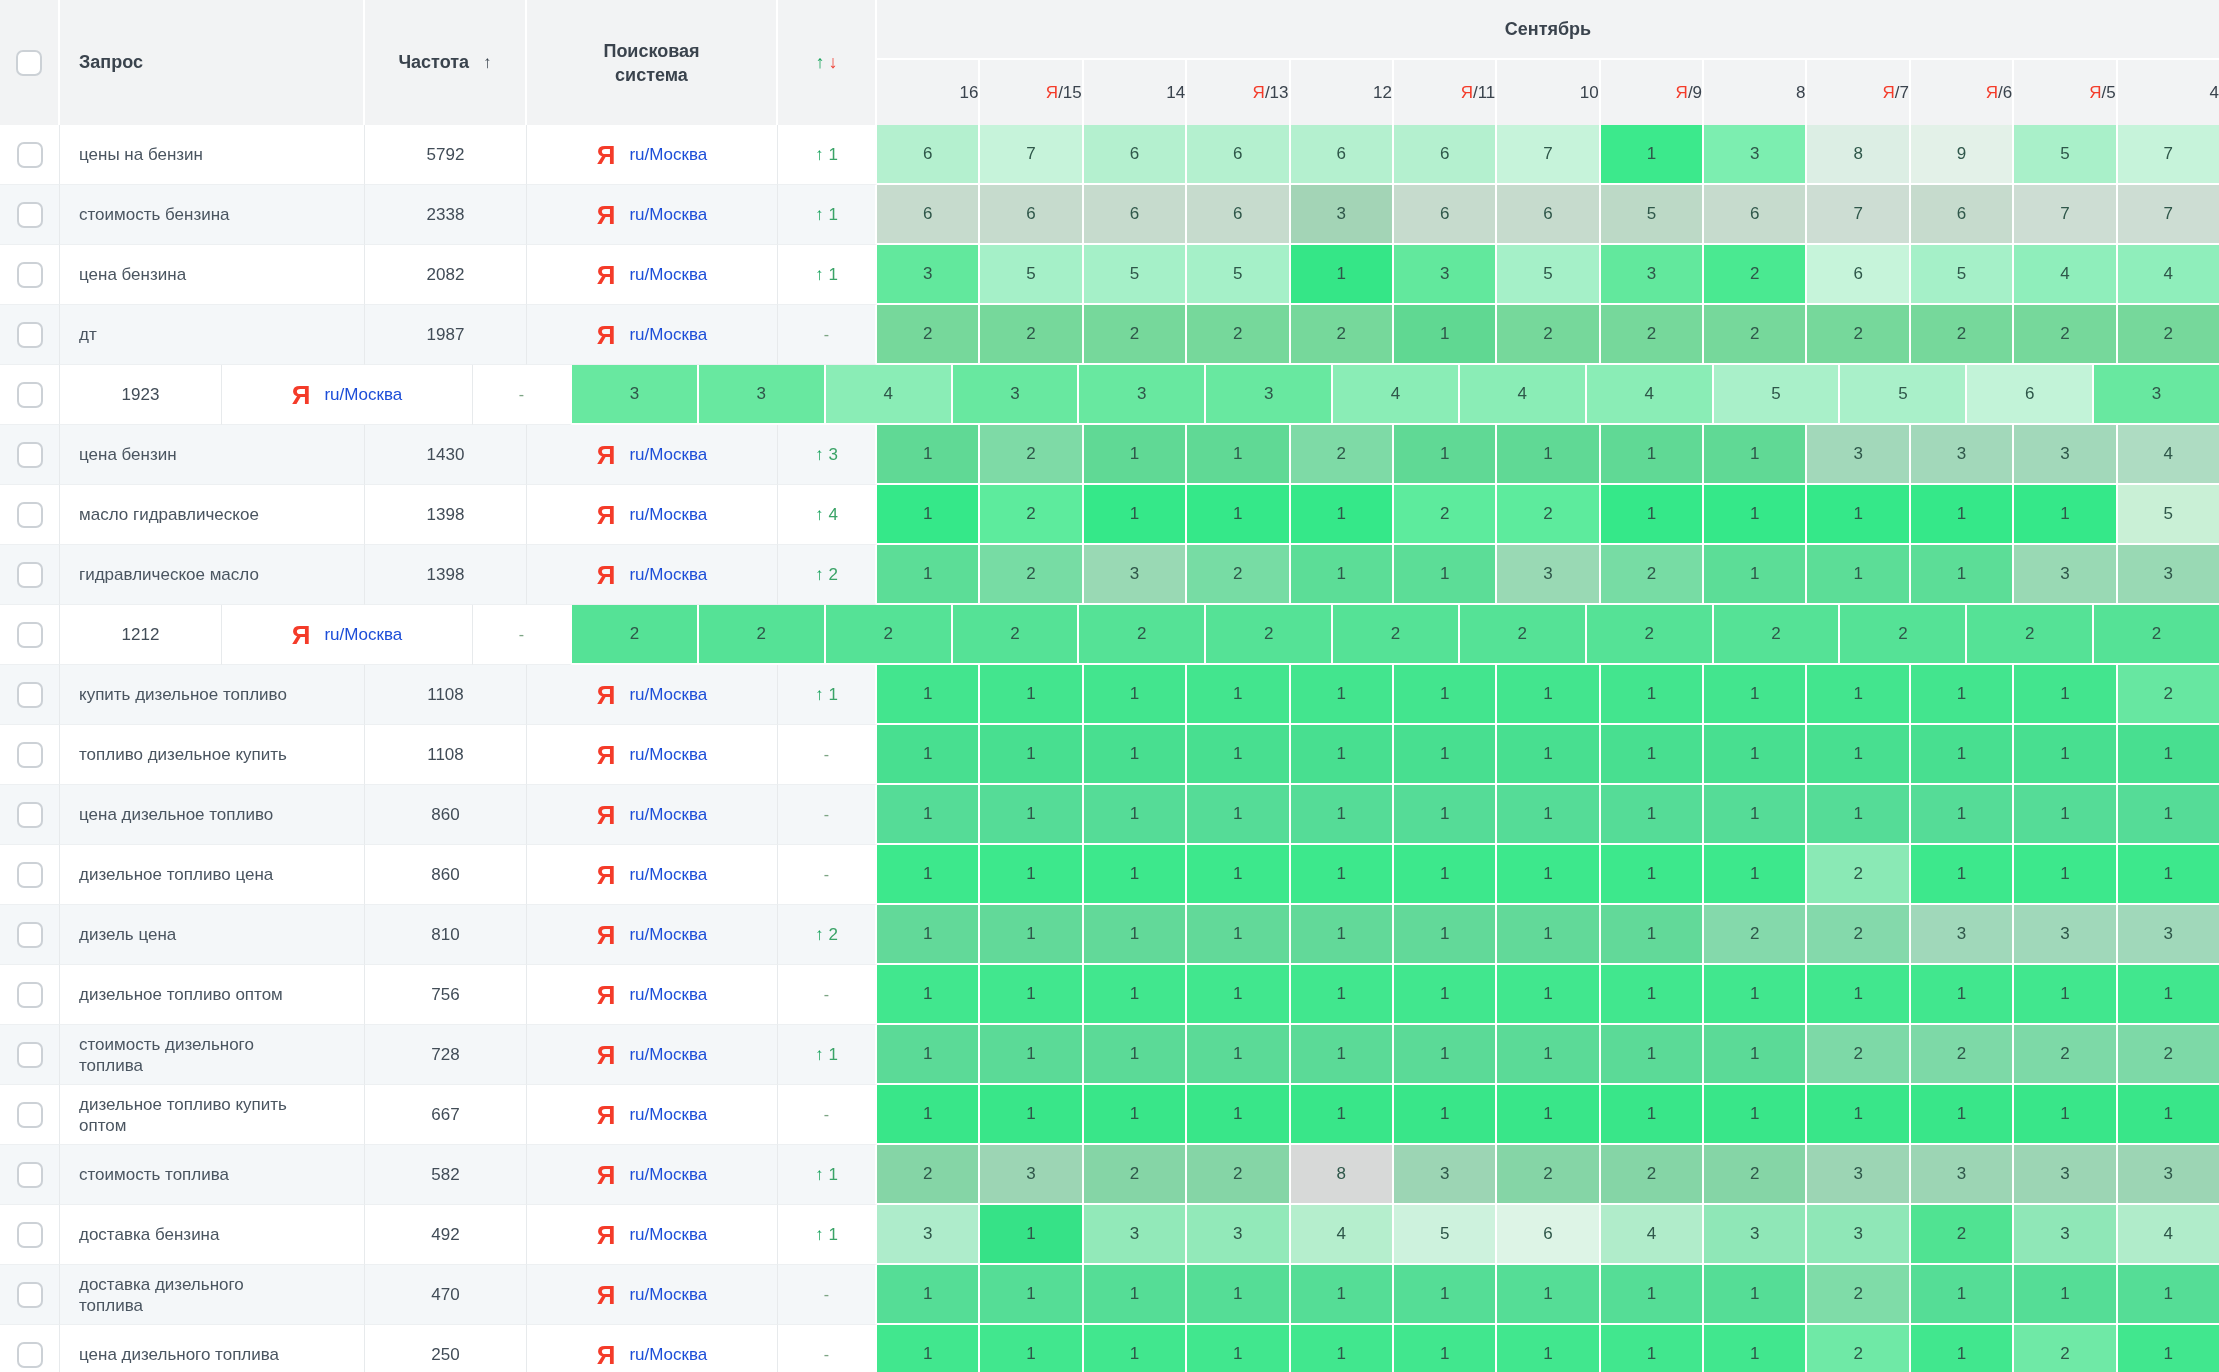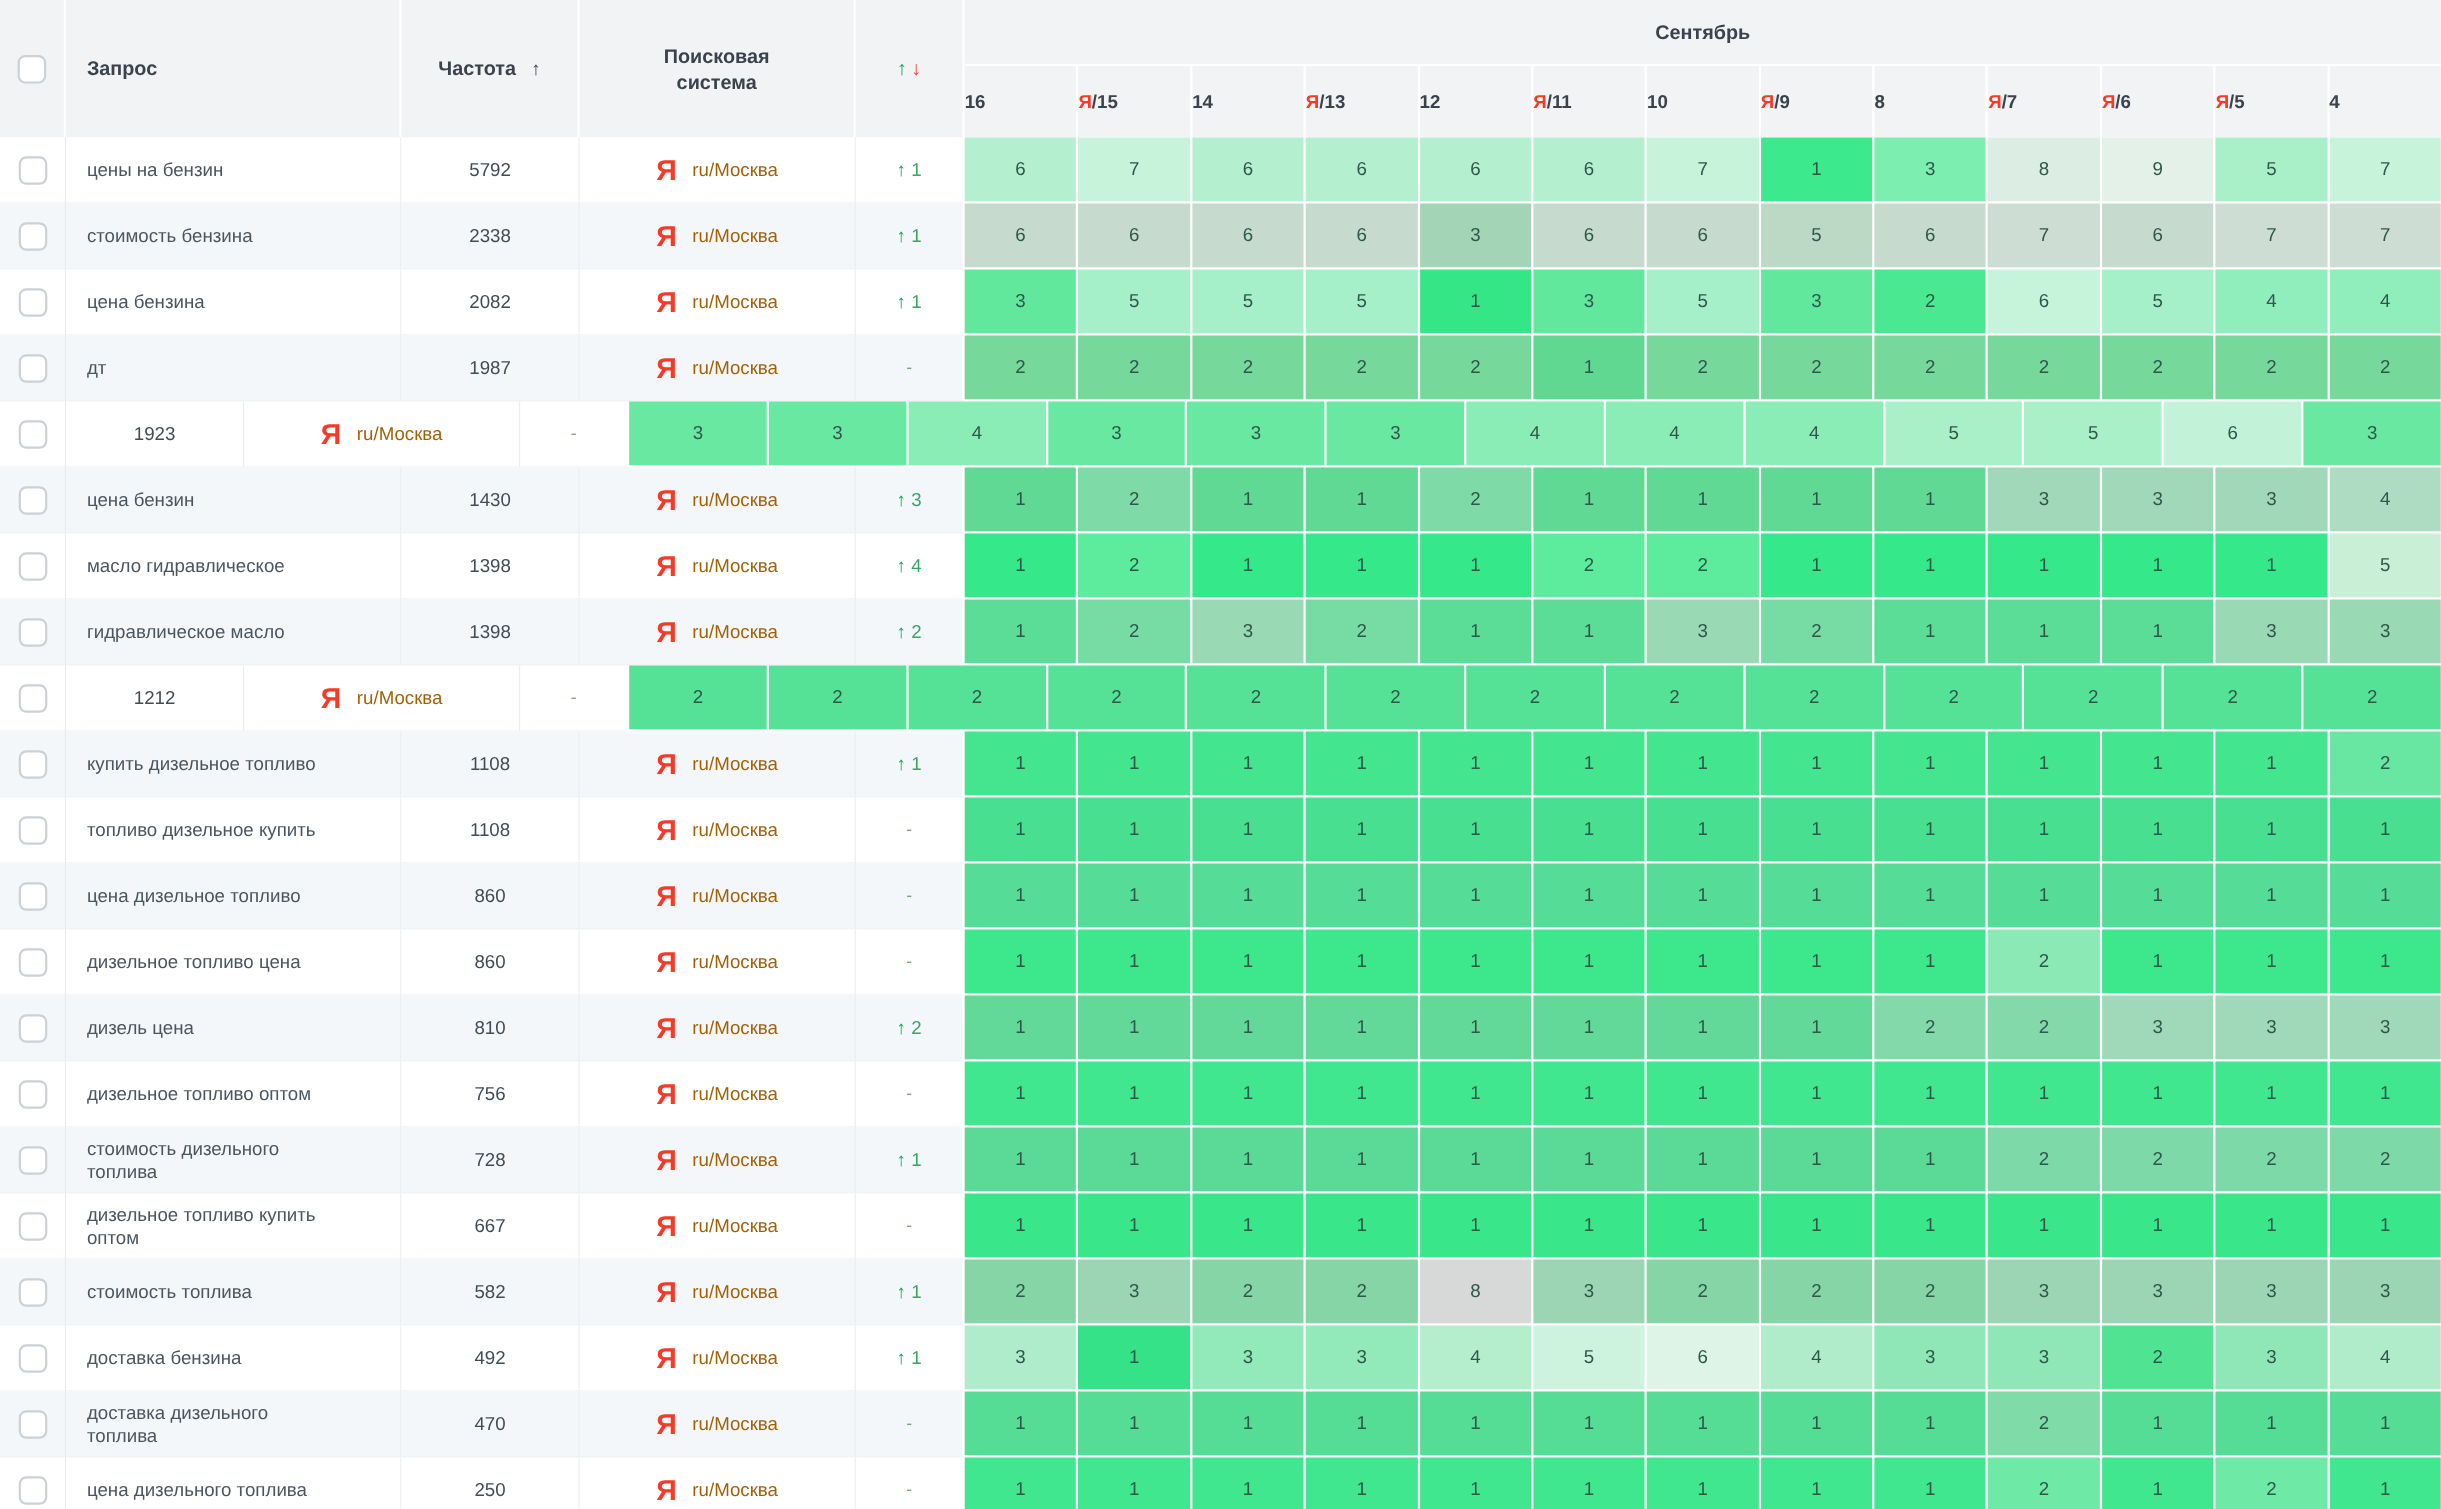--- a/index.html
+++ b/index.html
@@ -16,39 +16,39 @@
   .sort-ic{font-weight:700;color:#3a434d;font-size:17px;cursor:pointer;}
   .hengine{width:251px;}
   .hengine span{max-width:132px;text-align:center;line-height:24px;}
   .hchange{width:99px;gap:4px;}
   .h-up{color:#17a25b;font-weight:700;font-size:18px;}
   .h-down{color:#ef4136;font-weight:700;font-size:18px;}
   .hdates{flex:1;display:flex;flex-direction:column;background:#fff;}
   .hmonth{height:60px;background:#f2f3f4;display:flex;align-items:center;justify-content:center;
           font-weight:700;font-size:18px;color:#3a434d;border-bottom:2px solid #fff;box-sizing:border-box;}
   .hdays{flex:1;display:grid;grid-template-columns:repeat(13,1fr);gap:2px;background:#fff;}
-  .hday{background:#f2f3f4;display:flex;align-items:center;justify-content:flex-start;
-        font-weight:700;font-size:17px;color:#3a434d;cursor:pointer;}
+  .hday{background:#f2f3f4;display:flex;align-items:center;justify-content:flex-end;
+        font-weight:400;font-size:17px;color:#3a434d;cursor:pointer;}
   .hday .yx-sm{color:#f43b29;}
 
   
   .cb{appearance:none;-webkit-appearance:none;width:26px;height:26px;border:2px solid #ccd1d6;
       border-radius:7px;background:#fff;margin:0;cursor:pointer;display:block;}
 
   
   .row{display:flex;min-height:60px;align-items:stretch;}
   .row.alt .lcell{background:#f4f7f9;}
   .lcell{background:#fff;box-sizing:border-box;border-bottom:1px solid #edf0f2;
          border-right:1px solid #e7eaec;display:flex;align-items:center;}
   .check{width:60px;justify-content:center;}
   .query{width:305px;padding:8px 55px 8px 19px;font-size:17px;color:#4a5560;line-height:21px;cursor:pointer;}
   .freq{width:162px;justify-content:center;font-size:17px;color:#414c57;}
   .engine{width:251px;justify-content:center;gap:14px;}
   .yx{color:#f43b29;font-weight:700;font-size:26px;line-height:1;}
-  .eng-label{font-size:17px;color:#a16207;}
+  .eng-label{font-size:17px;color:#1d4ed8;}
   .change{width:99px;justify-content:center;gap:5px;border-right:2px solid #fff;}
   .up-ar{color:#17a25b;font-weight:700;font-size:17px;}
   .up-val{color:#3aa367;font-size:17px;}
   .dash{color:#7da584;font-size:16px;}
 
   
   .cells{flex:1;display:grid;grid-template-columns:repeat(13,1fr);gap:2px;background:#fff;
          border-bottom:2px solid #fff;box-sizing:border-box;}
   .cell{display:flex;align-items:center;justify-content:center;font-size:17px;color:#2f574a;}
 </style>

